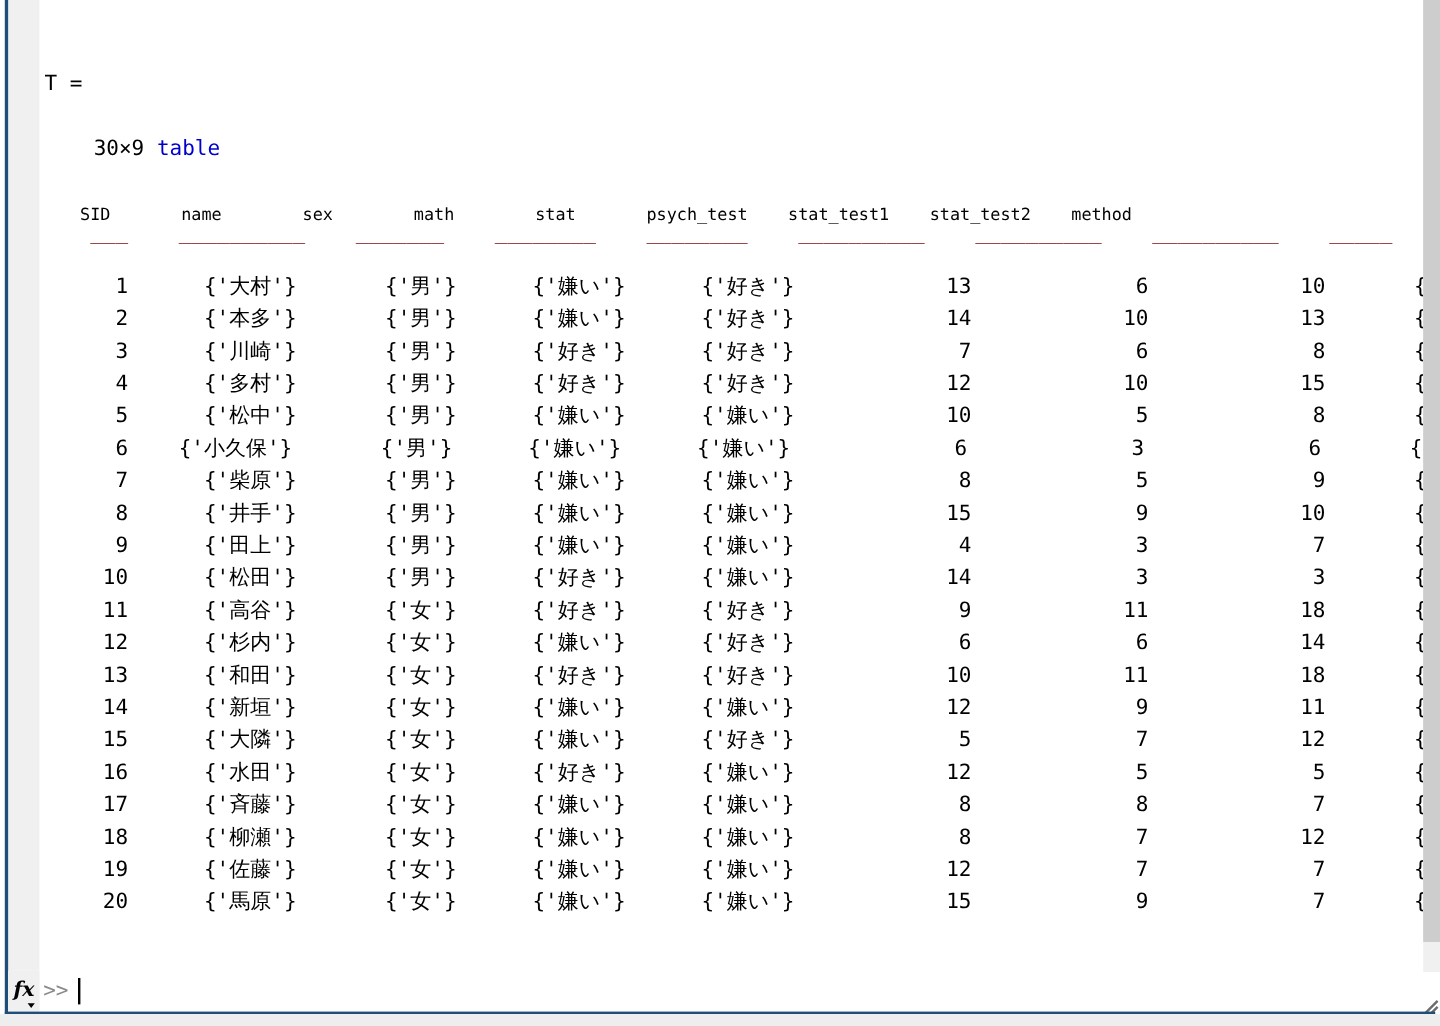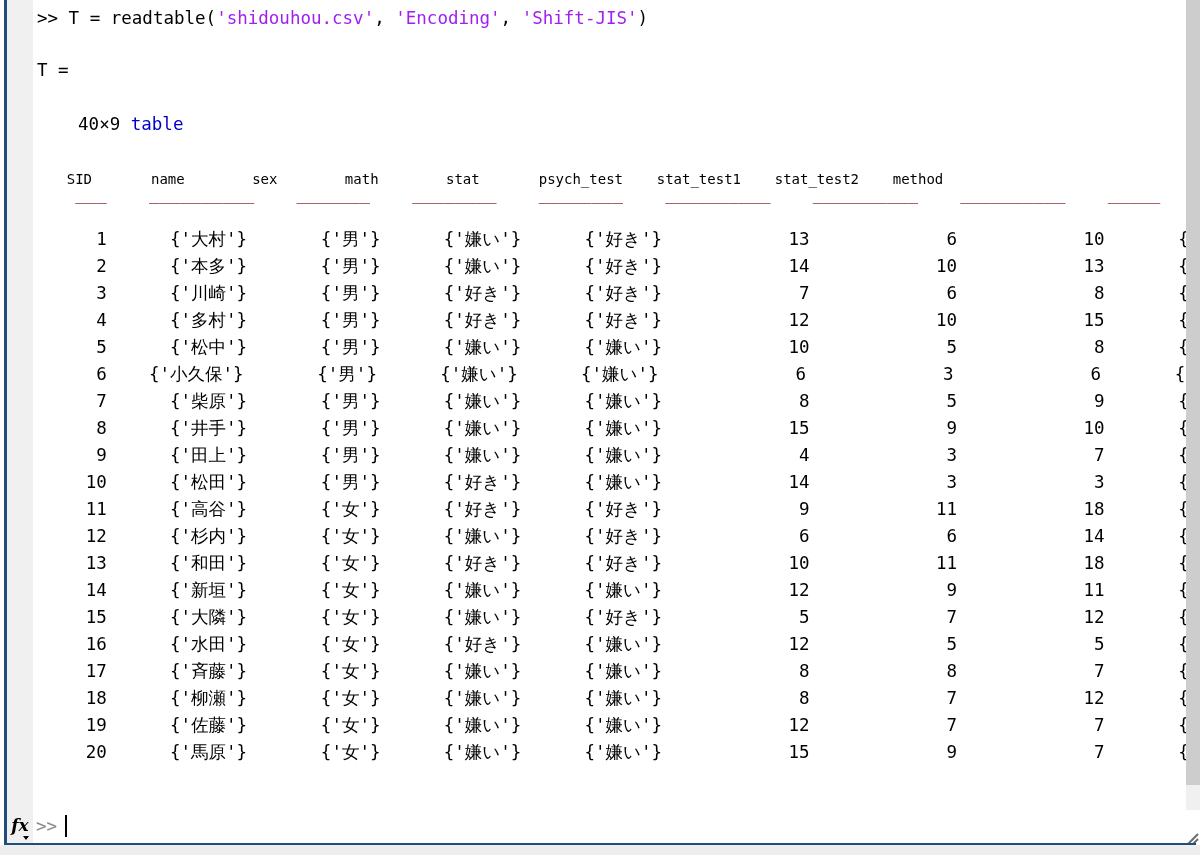--- a/index.html
+++ b/index.html
@@ -222,25 +222,24 @@
 <body>
 
 <div id="app">
 
   <div class="left-accent"></div>
   <div class="gutter"></div>
   <div class="gutter-bottom"></div>
 
   <div class="console">
 
-    <div class="line cmd"><span class="tok-plain">&gt;&gt; </span><span class="tok-plain">T = readtable(</span><span class="tok-str">'shidouhou.csv'</span><span class="tok-plain">, </span><span class="tok-str">'Encoding'</span><span class="tok-plain">, </span><span class="tok-str">'Shift-JIS'</span><span class="tok-plain">)</span></div>
 
     <div class="line assign">T =</div>
 
-    <div class="line summary"><span>  40×9 </span><span class="link">table</span></div>
+    <div class="line summary"><span>  30×9 </span><span class="link">table</span></div>
 
     <div class="tbl">
       <div class="tbl-head">    SID       name        sex        math        stat       psych_test    stat_test1    stat_test2    method </div>
       <div class="tbl-rule">    ___    __________    _______    ________    ________    __________    __________    __________    _____ </div>
       <div class="tbl-body">
           <div class="tbl-row">      1      {'大村'}       {'男'}      {'嫌い'}      {'好き'}            13             6            10       {'C'}</div>
           <div class="tbl-row">      2      {'本多'}       {'男'}      {'嫌い'}      {'好き'}            14            10            13       {'B'}</div>
           <div class="tbl-row">      3      {'川崎'}       {'男'}      {'好き'}      {'好き'}             7             6             8       {'B'}</div>
           <div class="tbl-row">      4      {'多村'}       {'男'}      {'好き'}      {'好き'}            12            10            15       {'A'}</div>
           <div class="tbl-row">      5      {'松中'}       {'男'}      {'嫌い'}      {'嫌い'}            10             5             8       {'B'}</div>

